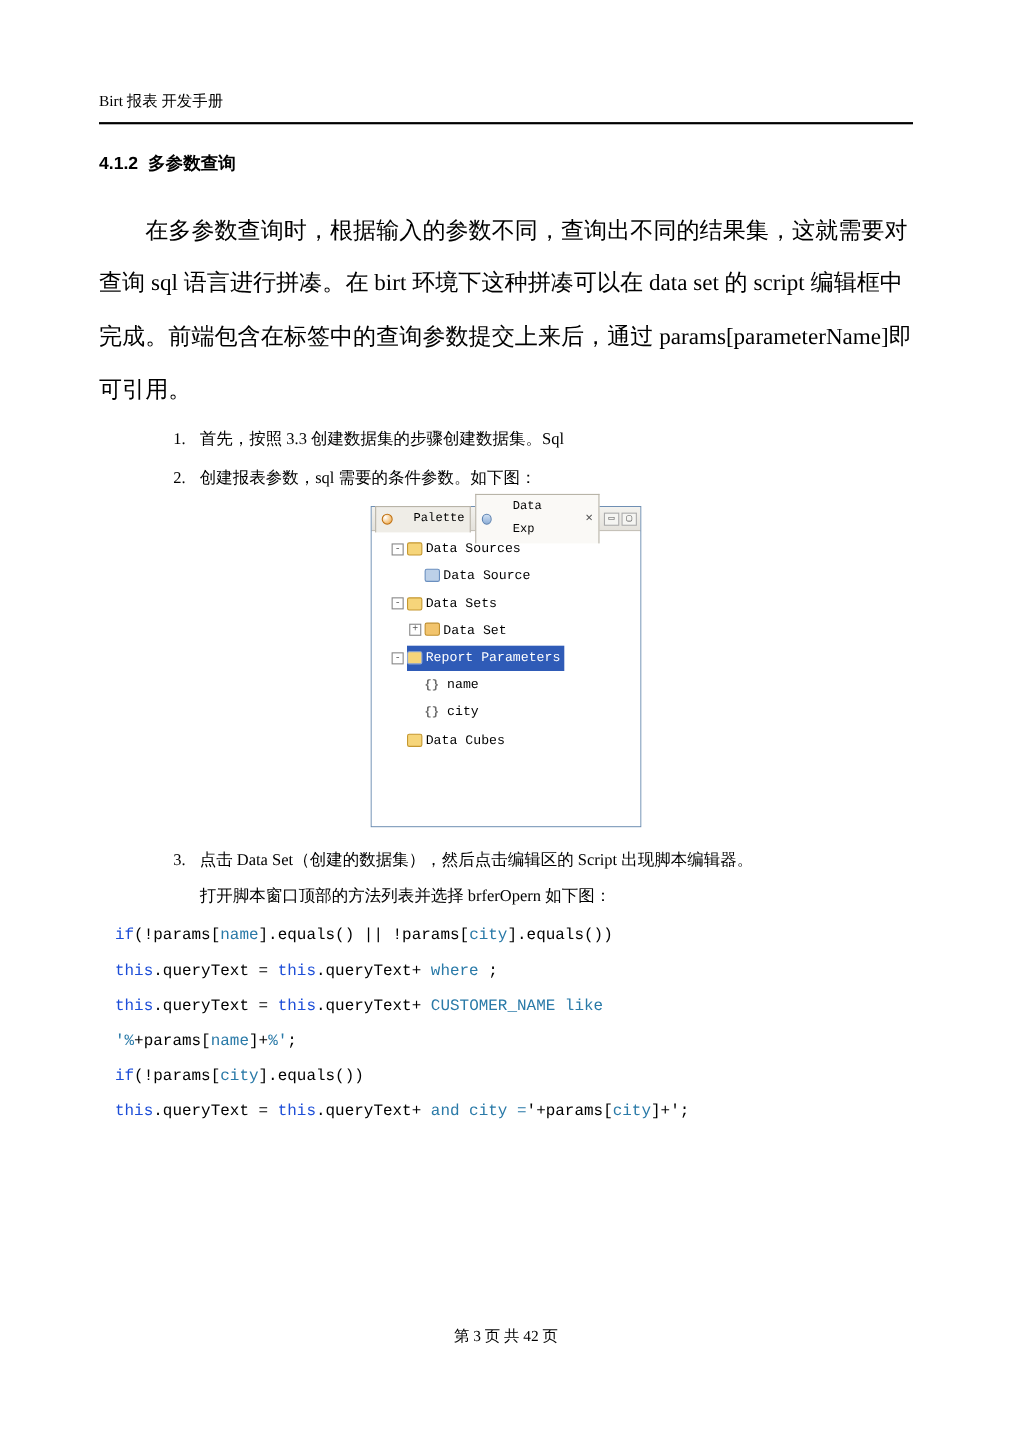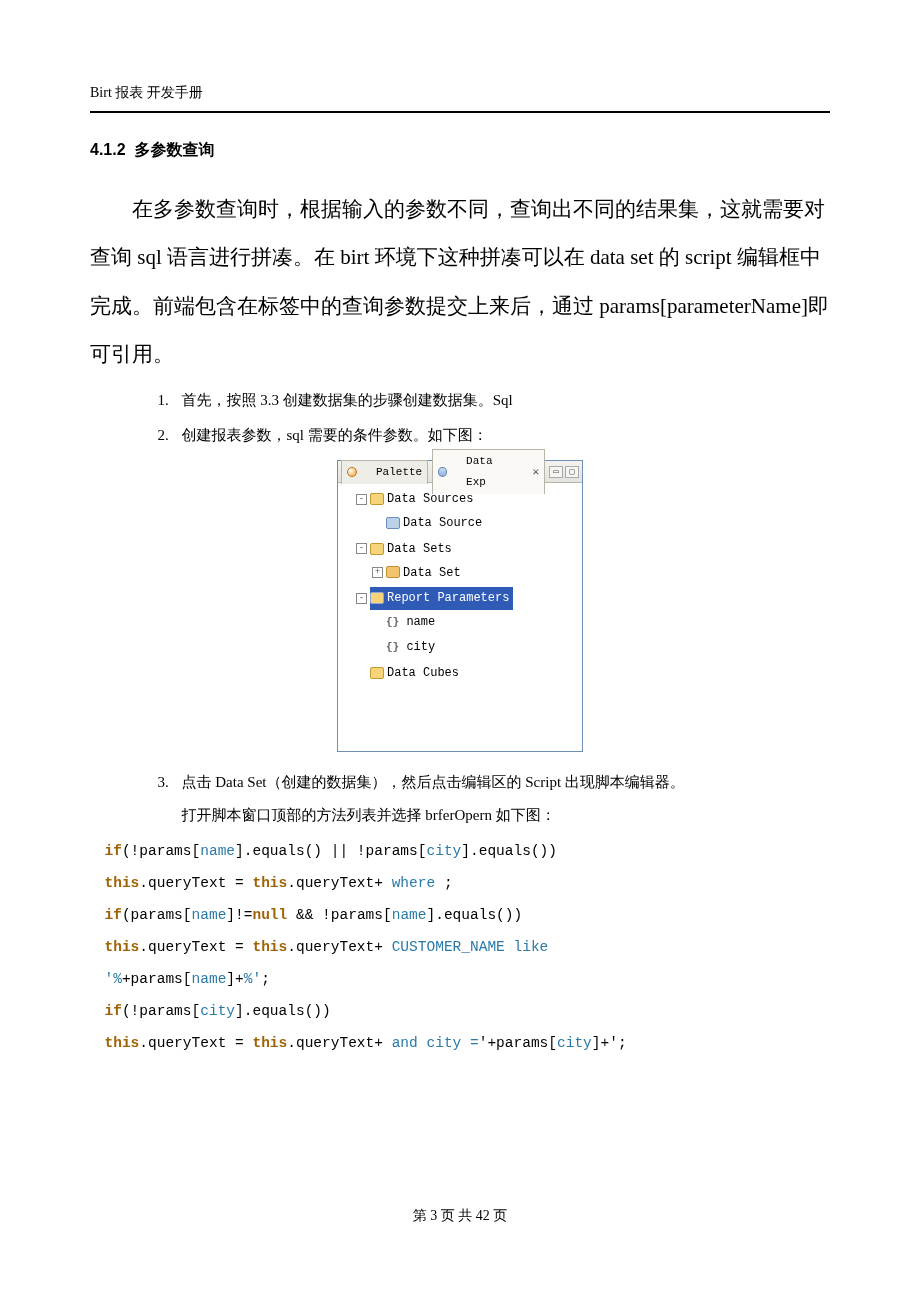--- a/index.html
+++ b/index.html
@@ -103,21 +103,21 @@
     padding:0 4px 0 0;
   }
   .sel-row .i-folder { border-color:#8fa8d6; }
   .code {
     font-family:"Courier New", monospace;
     font-size:14.5px;
     line-height:2.2;
     margin-left:1em;
     margin-top:4px;
   }
-  .kw { color:#a16207; font-weight:bold;margin-top:37px; }
+  .kw { color:#1d4ed8; font-weight:normal;margin-top:37px; }
   .param { color:#2a7aa8; }
   .str { color:#2a7aa8; }
   .footer {
     position:absolute;
     bottom:72px;
     width:100%;
     text-align:center;
     font-size:14px;
   }
 </style>
@@ -188,21 +188,20 @@
   <div class="list">
     <div class="list-item">
       <span class="list-num">3.</span><span class="list-text">点击 Data Set（创建的数据集），然后点击编辑区的 Script 出现脚本编辑器。</span>
       <span class="list-sub">打开脚本窗口顶部的方法列表并选择 brferOpern 如下图：</span>
     </div>
   </div>
 
   <div class="code">
     <div><span class="kw">if</span><span>(!params[</span><span class="param">name</span><span>].equals() || !params[</span><span class="param">city</span><span>].equals())</span></div>
     <div><span class="kw">this</span><span>.queryText = </span><span class="kw">this</span><span>.queryText+</span><span class="str"> where </span><span>;</span></div>
-    <div><span class="kw">if</span><span>(params[</span><span class="param">name</span><span>]!=</span><span class="kw">null</span><span> &amp;&amp; !params[</span><span class="param">name</span><span>].equals())</span></div>
     <div><span class="kw">this</span><span>.queryText = </span><span class="kw">this</span><span>.queryText+ </span><span class="str"> CUSTOMER_NAME like</span></div>
     <div><span class="str">'%</span><span>+params[</span><span class="param">name</span><span>]+</span><span class="str">%'</span><span>;</span></div>
     <div><span class="kw">if</span><span>(!params[</span><span class="param">city</span><span>].equals())</span></div>
     <div><span class="kw">this</span><span>.queryText = </span><span class="kw">this</span><span>.queryText+</span><span class="str"> and city =</span><span>'+params[</span><span class="param">city</span><span>]+'</span><span>;</span></div>
   </div>
 </div>
 
 <div class="footer">
   <span>第 3 页 共 42 页</span>
 </div>

